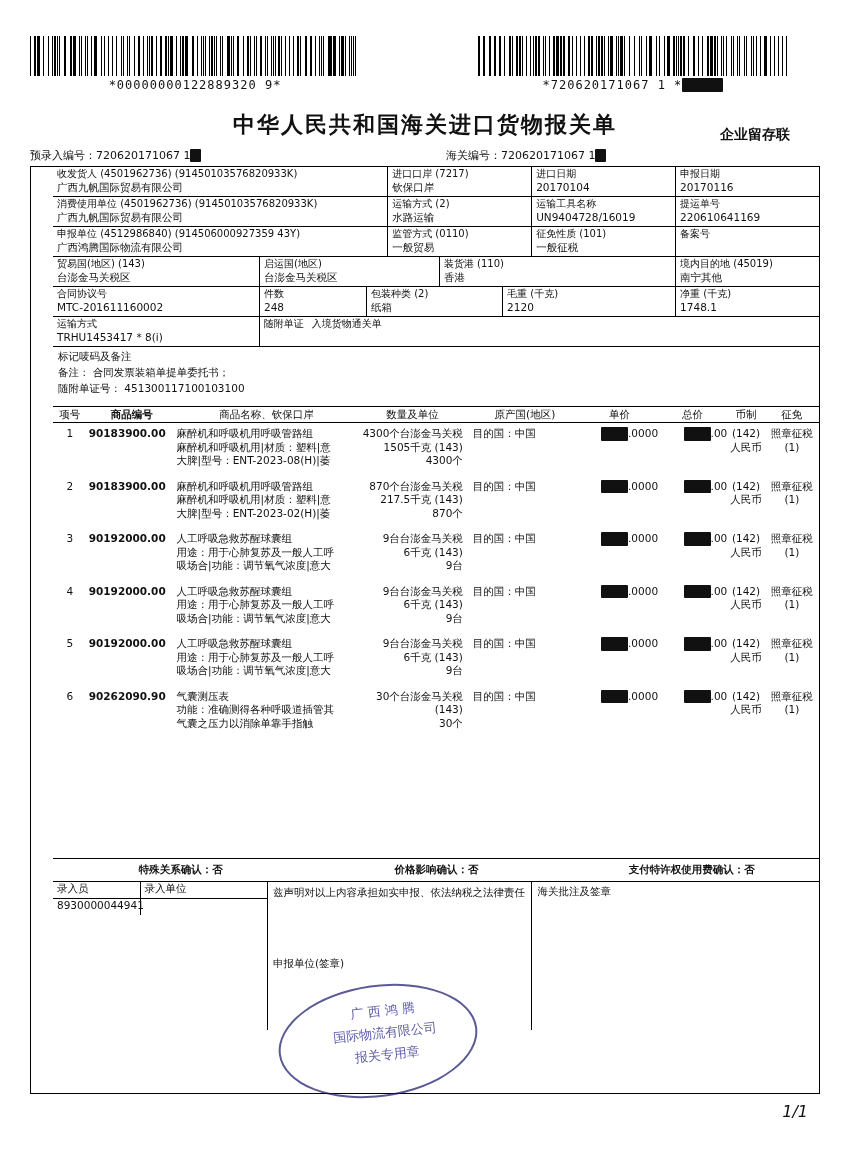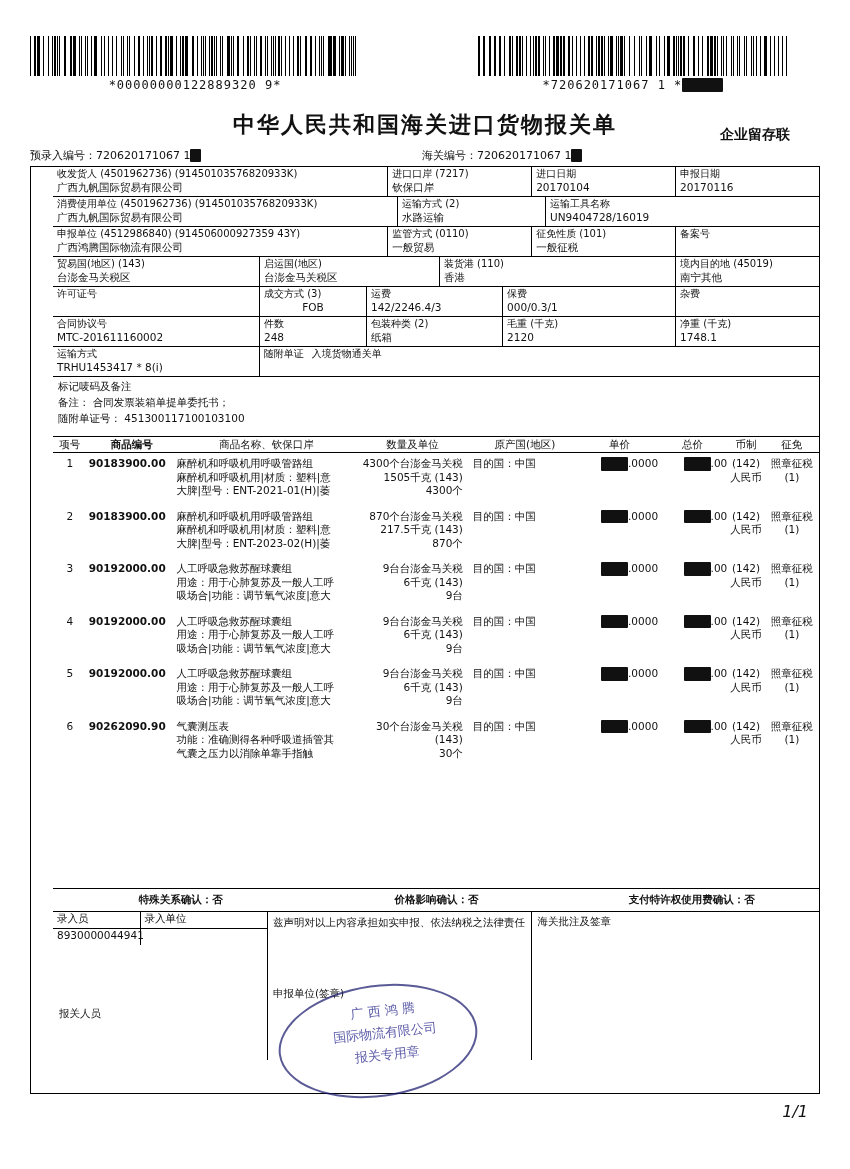--- a/index.html
+++ b/index.html
@@ -26,21 +26,21 @@
   
   .doc-title{position:absolute;left:0;top:110px;width:850px;text-align:center;
     font-size:22px;font-weight:bold;letter-spacing:2px;
     font-family:"DejaVu Serif","Liberation Serif",serif;}
   .copy-label{position:absolute;right:60px;top:126px;font-size:14px;font-weight:bold;
     font-family:"DejaVu Serif","Liberation Serif",serif;}
 
   
   .hdr-line{position:absolute;top:148px;left:30px;width:790px;font-size:11px;}
   .hdr-line .l{position:absolute;left:0px;}
-  .hdr-line .r{position:absolute;left:392px;}
+  .hdr-line .r{position:absolute;left:416px;}
 
   
   .frame{position:absolute;left:30px;top:166px;width:790px;height:928px;
     border:1px solid #000;box-sizing:border-box;padding-left:22px;}
 
   .row{display:flex;border-bottom:1px solid #000;box-sizing:border-box;}
   .cell{box-sizing:border-box;padding:1px 4px;font-size:10.5px;line-height:12.5px;
     border-right:1px solid #000;overflow:hidden;}
   .cell:last-child{border-right:none;}
   .lbl{font-size:10px;}
@@ -449,20 +449,24 @@
         <div class="val">广西九帆国际贸易有限公司</div>
       </div>
       <div class="cell" style="width:148px">
         <div class="lbl">运输方式 (2)</div>
         <div class="val">水路运输</div>
       </div>
       <div class="cell" style="width:148px">
         <div class="lbl">运输工具名称</div>
         <div class="val">UN9404728/16019</div>
       </div>
+      <div class="cell" style="width:147px">
+        <div class="lbl">提运单号</div>
+        <div class="val">220610641169</div>
+      </div>
     </div>
 
     <div class="row twoline">
       <div class="cell" style="width:345px">
         <div class="lbl">申报单位 (4512986840) (914506000927359 43Y)</div>
         <div class="val">广西鸿腾国际物流有限公司</div>
       </div>
       <div class="cell" style="width:148px">
         <div class="lbl">监管方式 (0110)</div>
         <div class="val">一般贸易</div>
@@ -489,42 +493,20 @@
       <div class="cell" style="width:243px">
         <div class="lbl">装货港 (110)</div>
         <div class="val">香港</div>
       </div>
       <div class="cell" style="width:147px">
         <div class="lbl">境内目的地 (45019)</div>
         <div class="val">南宁其他</div>
       </div>
     </div>
 
-    <div class="row twoline">
-      <div class="cell" style="width:213px">
-        <div class="lbl">许可证号</div>
-        <div class="val"></div>
-      </div>
-      <div class="cell" style="width:110px">
-        <div class="lbl">成交方式 (3)</div>
-        <div class="val" style="text-align:center">FOB</div>
-      </div>
-      <div class="cell" style="width:140px">
-        <div class="lbl">运费</div>
-        <div class="val">142/2246.4/3</div>
-      </div>
-      <div class="cell" style="width:178px">
-        <div class="lbl">保费</div>
-        <div class="val">000/0.3/1</div>
-      </div>
-      <div class="cell" style="width:147px">
-        <div class="lbl">杂费</div>
-        <div class="val"></div>
-      </div>
-    </div>
 
     <div class="row twoline">
       <div class="cell" style="width:213px">
         <div class="lbl">合同协议号</div>
         <div class="val">MTC-201611160002</div>
       </div>
       <div class="cell" style="width:110px">
         <div class="lbl">件数</div>
         <div class="val">248</div>
       </div>
@@ -577,21 +559,21 @@
           <div class="g-row" style="margin-bottom: 10px;">
             <div class="g-no">
               <span class="sub">1</span>
             </div>
             <div class="g-code">
               <span class="sub">90183900.00</span>
             </div>
             <div class="g-name">
               <span class="sub">麻醉机和呼吸机用呼吸管路组</span>
               <span class="sub">麻醉机和呼吸机用|材质：塑料|意</span>
-              <span class="sub">大脾|型号：ENT-2021-01(H)|萎</span>
+              <span class="sub">大脾|型号：ENT-2023-08(H)|萎</span>
             </div>
             <div class="g-qty">
               <span class="sub">4300个台澎金马关税</span>
               <span class="sub">1505千克 (143)</span>
               <span class="sub">4300个</span>
             </div>
             <div class="g-origin">
               <span class="sub"></span>
               <span class="sub">目的国：中国</span>
               <span class="sub"></span>
@@ -814,21 +796,20 @@
     <div class="bot-box">
       <div class="bb1">
         <div class="hrow">
           <div class="c1">录入员</div>
           <div class="c2">录入单位</div>
         </div>
         <div class="hrow" style="border-bottom:none">
           <div class="c1">8930000044941</div>
           <div class="c2"></div>
         </div>
-        <div style="padding:62px 0 0 6px">报关人员</div>
       </div>
       <div class="bb2">
         <div style="line-height:14px">兹声明对以上内容承担如实申报、依法纳税之法律责任</div>
         <div style="margin-top:58px">申报单位(签章)</div>
       </div>
       <div class="bb3">
         <div>海关批注及签章</div>
       </div>
     </div>
 

